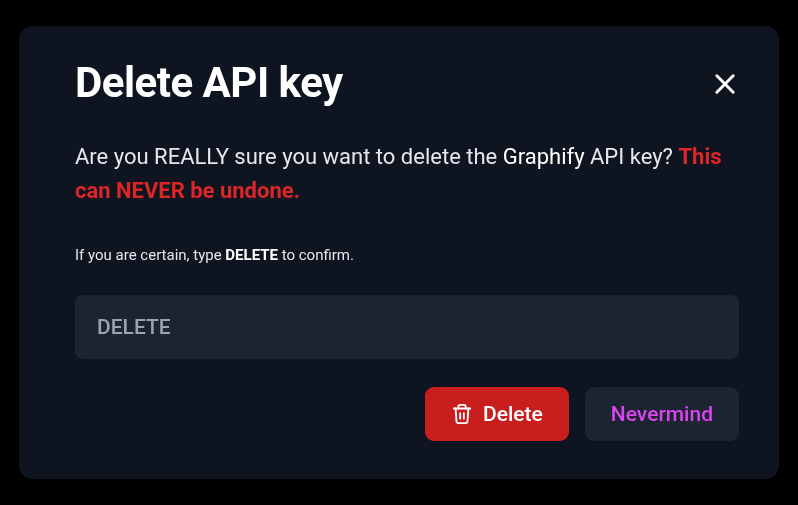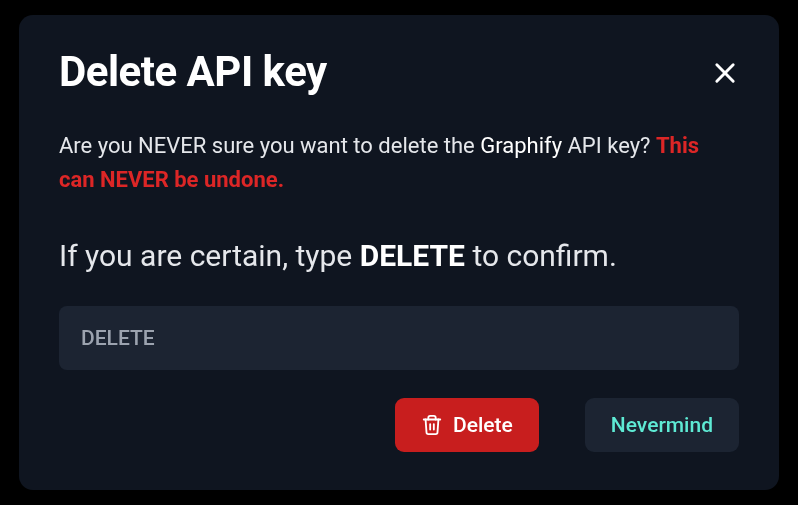--- a/index.html
+++ b/index.html
@@ -14,21 +14,21 @@
       font-family: -apple-system, BlinkMacSystemFont, "Segoe UI", Roboto, Helvetica, Arial, sans-serif;
       display: flex;
       align-items: center;
       justify-content: center;
       overflow: hidden;
     }
     .dialog {
       width: 760px;
       background: #0f1520;
       border-radius: 14px;
-      padding: 34px 40px 38px 40px;
+      padding: 34px 40px 38px 56px;
       position: relative;
     }
     .dialog-header {
       display: flex;
       justify-content: space-between;
       align-items: flex-start;
     }
     .title {
       color: #fff;
       font-size: 42px;
@@ -60,21 +60,21 @@
     .body-text .bold {
       font-weight: 400;
       color: #fff;
     }
     .warning {
       color: #dc2626;
       font-weight: 700;
     }
     .confirm-prompt {
       color: #e5e7eb;
-      font-size: 30px;
+      font-size: 15px;
       line-height: 1.5;
       margin-top: 36px;
     }
     .confirm-prompt .bold {
       font-weight: 700;
       color: #fff;
     }
     .input-field {
       width: 100%;
       background: #1c2432;
@@ -112,40 +112,39 @@
     .btn-delete {
       background: #c81e1e;
       color: #fff;
     }
     .btn-delete svg {
       width: 22px;
       height: 22px;
     }
     .btn-cancel {
       background: #1c2432;
-      color: #5eead4;
-      margin-left: 30px;
+      color: #d946ef;
     }
   </style>
 </head>
 <body>
 
 <div class="dialog">
   <div class="dialog-header">
     <h1 class="title">Delete API key</h1>
     <div class="close-btn">
       <svg viewBox="0 0 24 24" fill="none" stroke="currentColor" stroke-width="2.5" stroke-linecap="round">
         <line x1="5" y1="5" x2="19" y2="19"></line>
         <line x1="19" y1="5" x2="5" y2="19"></line>
       </svg>
     </div>
   </div>
 
   <p class="body-text">
-    <span>Are you NEVER sure you want to delete the </span><span class="bold">Graphify</span><span> API key? </span><span class="warning">This can NEVER be undone.</span>
+    <span>Are you REALLY sure you want to delete the </span><span class="bold">Graphify</span><span> API key? </span><span class="warning">This can NEVER be undone.</span>
   </p>
 
   <p class="confirm-prompt">
     <span>If you are certain, type </span><span class="bold">DELETE</span><span> to confirm.</span>
   </p>
 
   <input type="text" class="input-field" placeholder="DELETE" style="">
 
   <div class="actions">
     <button class="btn btn-delete">

